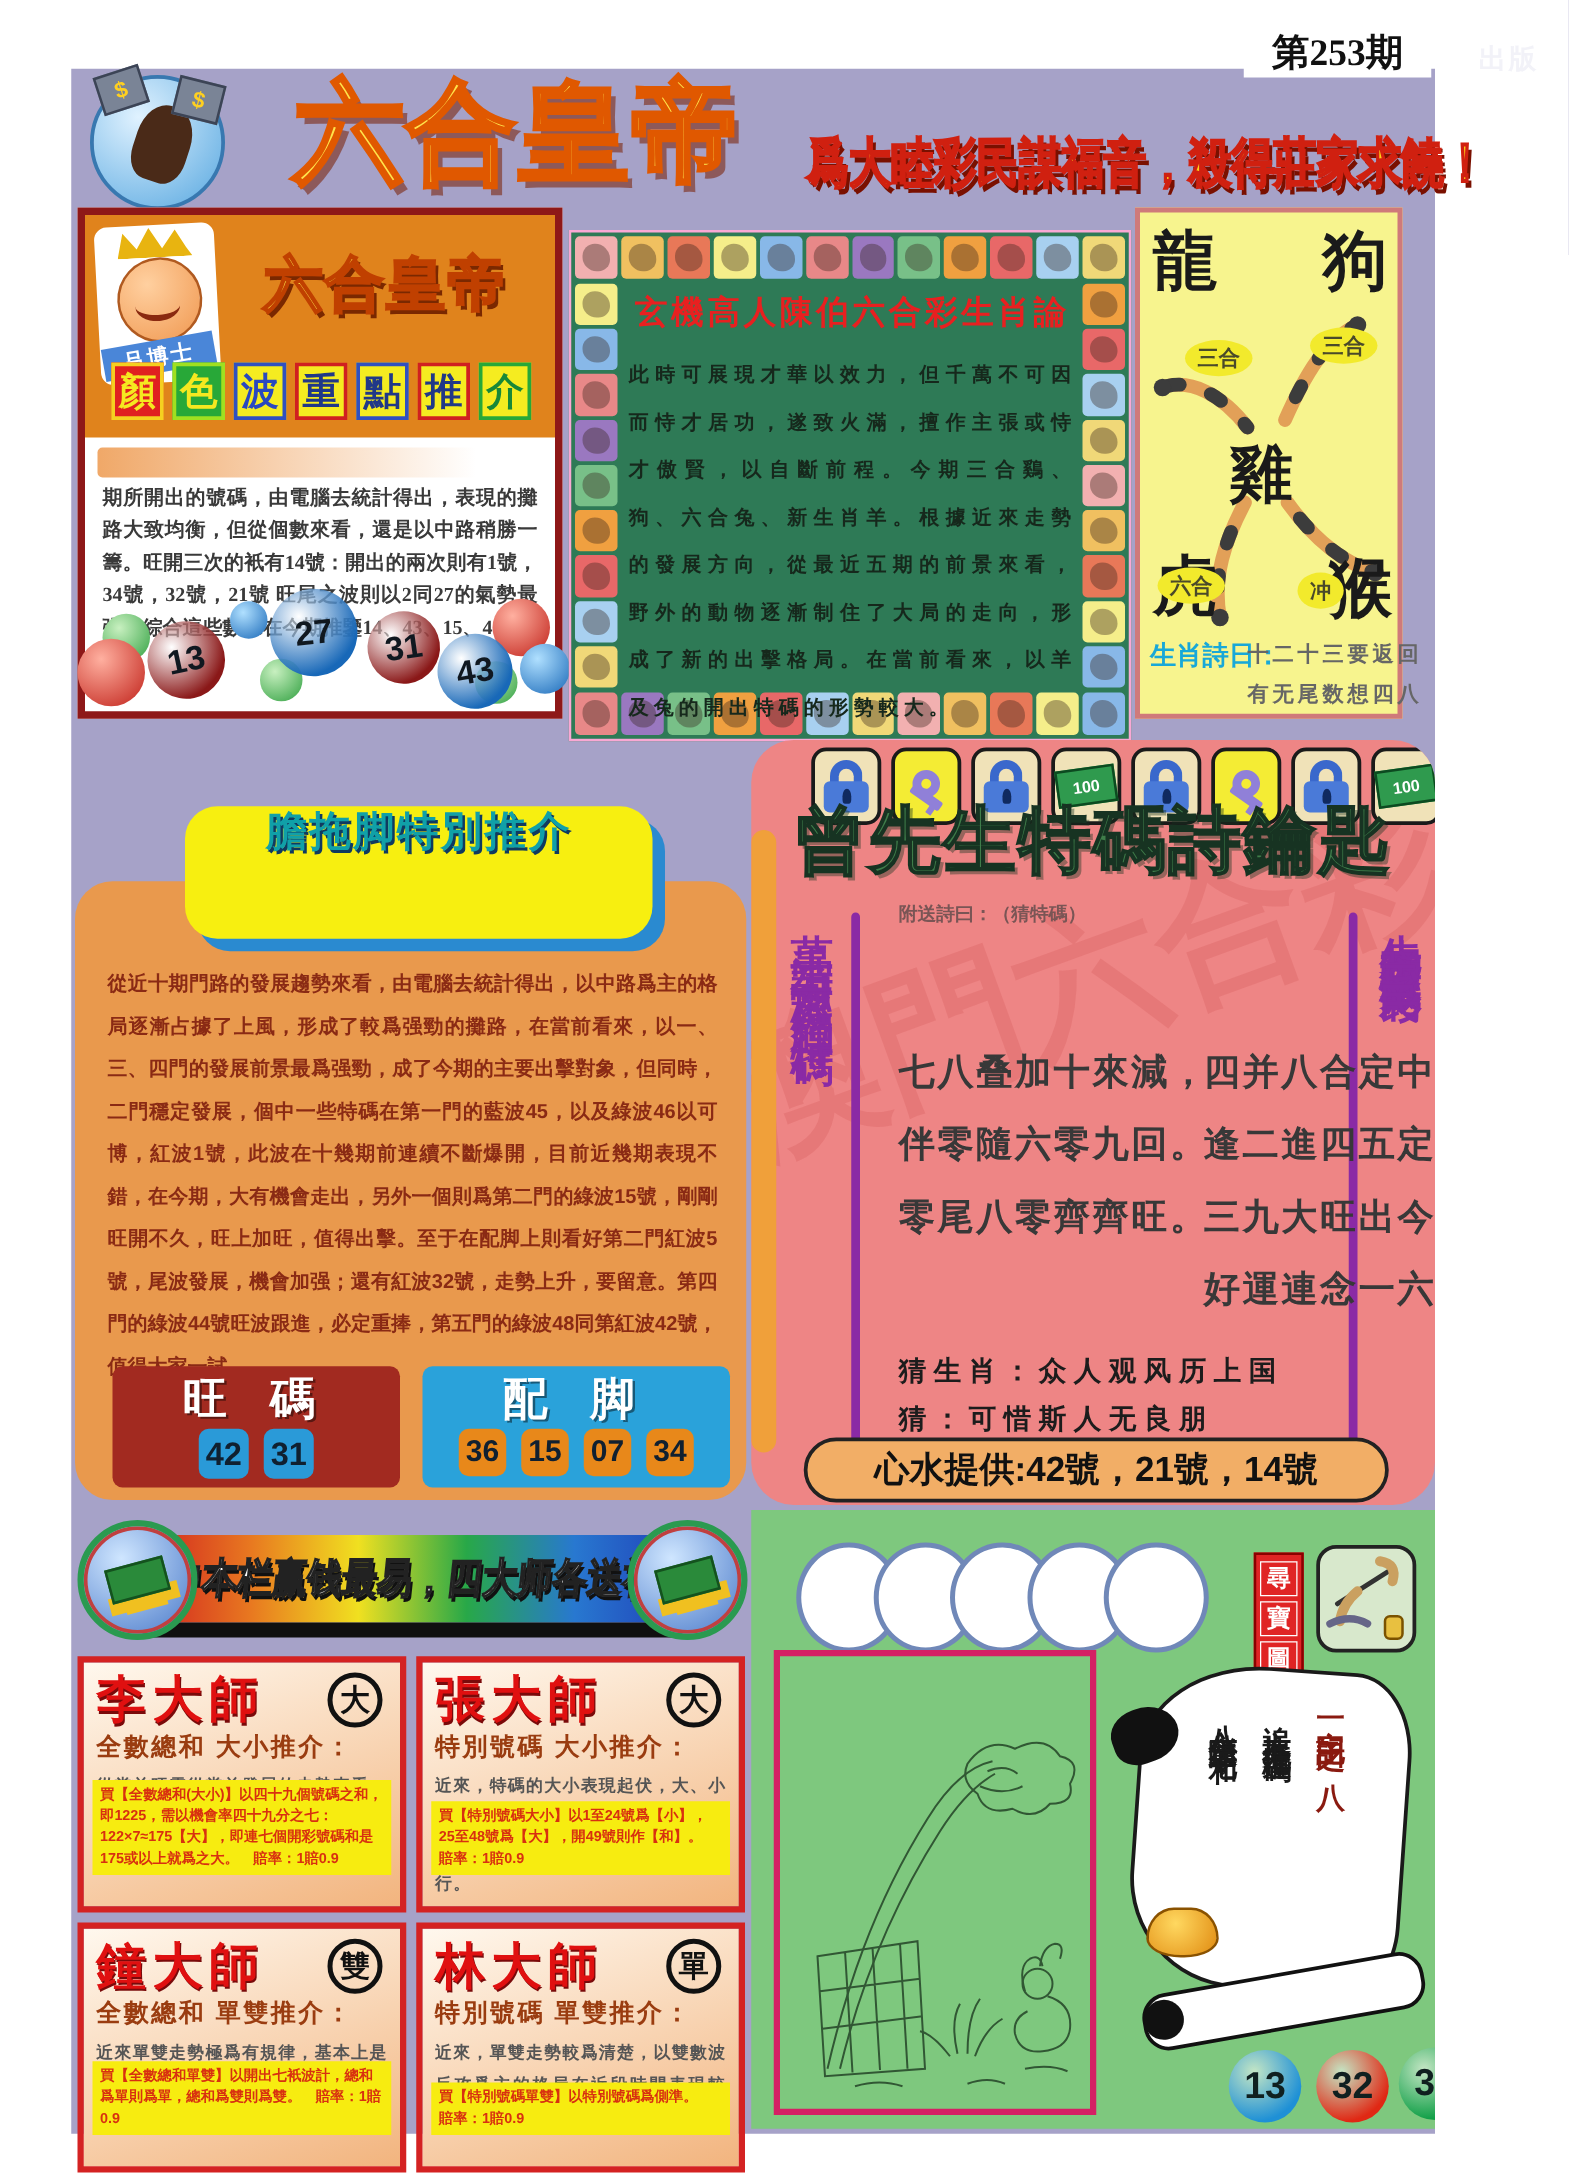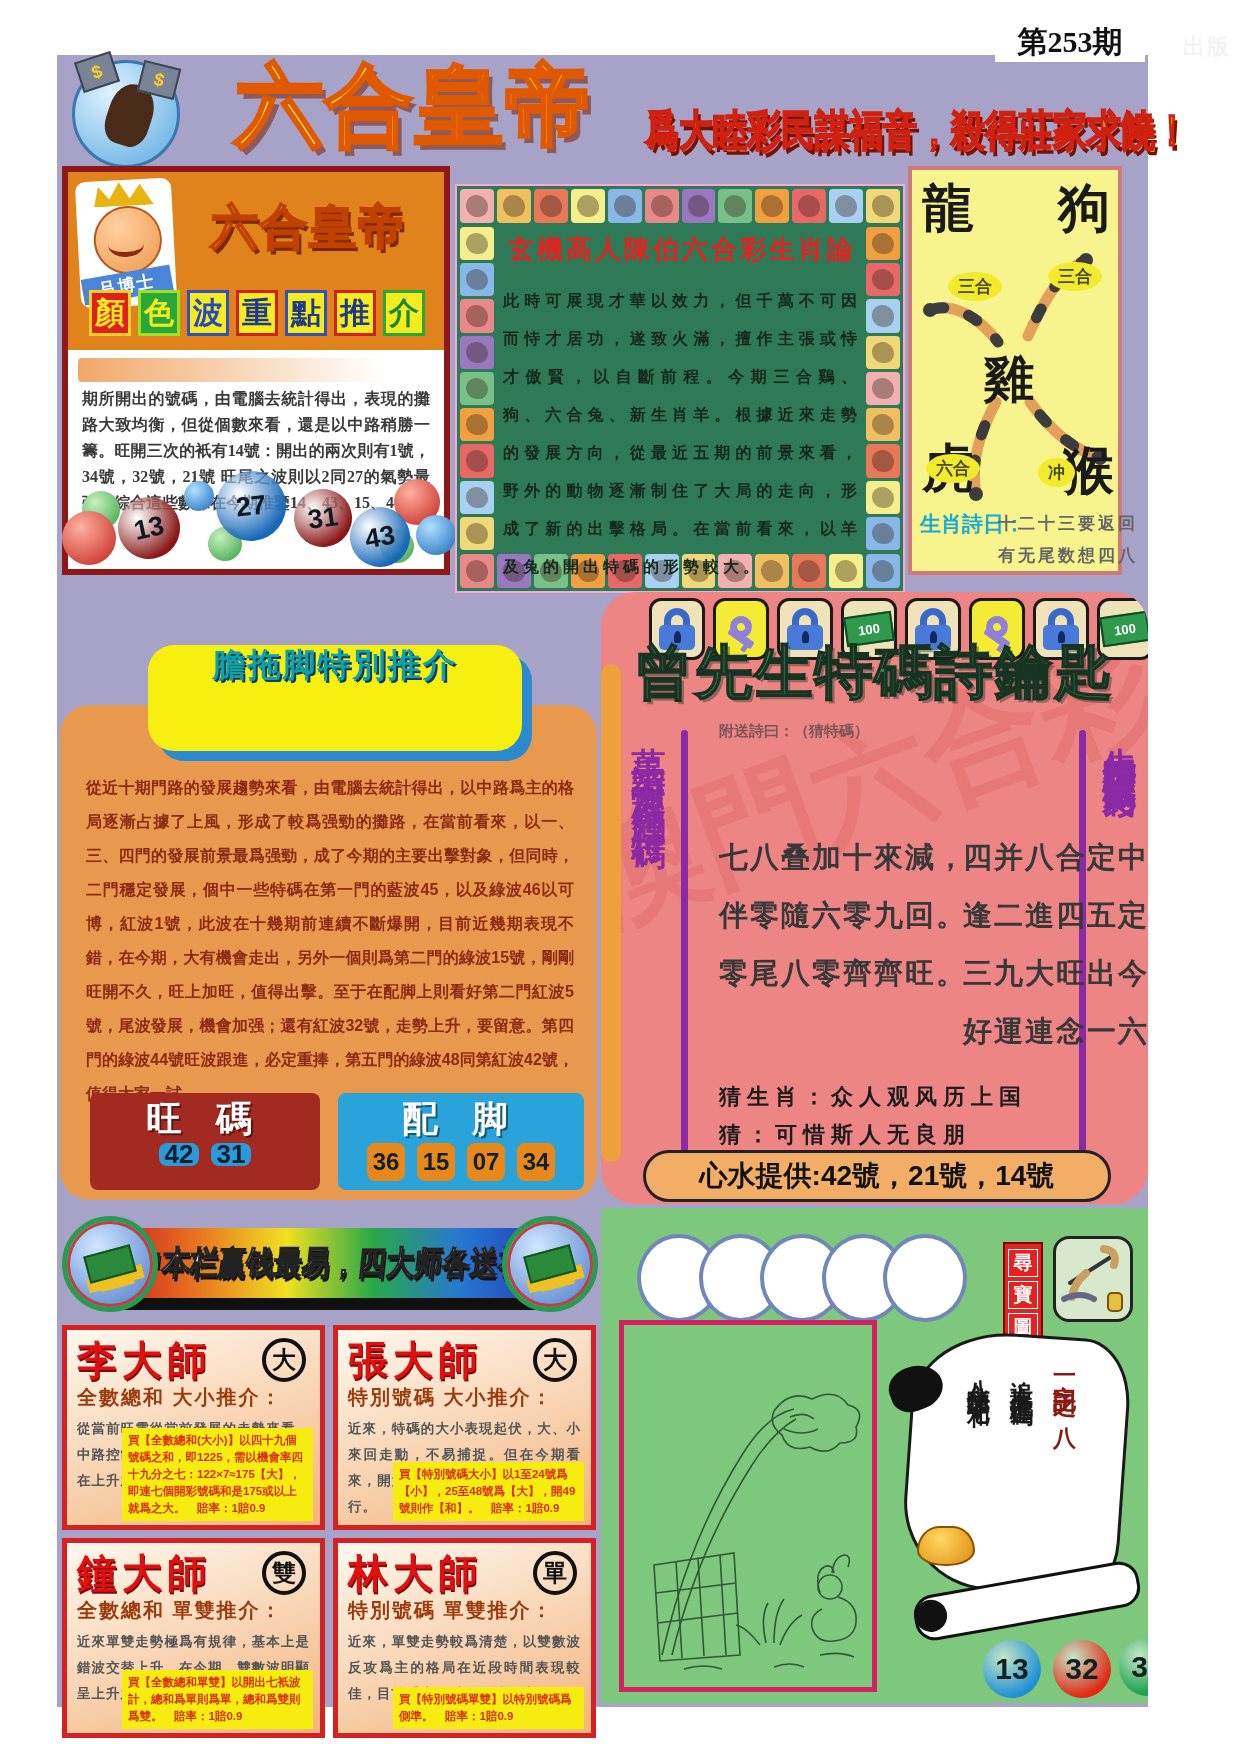--- a/index.html
+++ b/index.html
@@ -80,21 +80,21 @@
   #song-title{font:900 50px/56px "Liberation Sans",sans-serif;color:#8a5a26;text-shadow:3px 3px 0 #2a1a08;letter-spacing:14px;margin-top:2px;}
   #song-sub{font:900 33px/40px "Liberation Sans",sans-serif;color:#10a0a8;text-shadow:2px 2px 0 #103a60;letter-spacing:2px;}
   #song-panel{left:60px;top:705px;width:537px;height:495px;background:#e9994d;border-radius:30px;z-index:2;overflow:hidden;}
   #song-body{position:absolute;left:26px;top:66px;width:488px;font:700 16px/34px "Liberation Sans",sans-serif;
       color:#8a2a14;text-align:justify;}
   .num-pill{position:absolute;top:388px;height:97px;border-radius:8px;z-index:3;text-align:center;}
   #hot-pill{left:30px;width:230px;background:#a22a20;}
   #leg-pill{left:278px;width:246px;background:#2aa2da;}
   .num-pill .plabel{font:900 36px/44px "Liberation Sans",sans-serif;color:#fff;text-shadow:2px 2px 0 rgba(0,0,0,.45);letter-spacing:12px;margin-top:4px;}
   .numrow{display:flex;justify-content:center;gap:12px;margin-top:2px;}
-  .numsq{width:40px;height:23px;border-radius:8px;display:flex;align-items:center;justify-content:center;
+  .numsq{width:40px;height:40px;border-radius:8px;display:flex;align-items:center;justify-content:center;
       font:900 26px "Liberation Sans",sans-serif;color:#102030;}
   #hot-pill .numsq{background:#2a9ad8;}
   #leg-pill .numsq{background:#e8881a;width:38px;height:38px;font-size:24px;}
 
   
   #pink-box{left:601px;top:592px;width:547px;height:612px;background:#ee8585;border-radius:34px;overflow:hidden;}
   #pink-edge{position:absolute;left:0;top:72px;width:20px;height:498px;background:#f0a03a;border-radius:10px;}
   #zeng-watermark{position:absolute;left:-30px;top:110px;font:900 120px "Liberation Serif",serif;
       color:rgba(215,95,95,.33);transform:rotate(-20deg);white-space:nowrap;}
   #locks-row{position:absolute;left:48px;top:6px;display:flex;gap:8px;}
@@ -142,22 +142,22 @@
 
   
   .master-box{position:absolute;width:263px;border:5px solid #d42222;box-sizing:border-box;
       background:linear-gradient(160deg,#fff8ee,#f2b47e);padding:8px 10px;}
   .m-titlerow{display:flex;align-items:flex-start;}
   .m-title{font:900 40px/44px "Liberation Sans",sans-serif;color:#e01010;letter-spacing:5px;text-shadow:1px 2px 0 #7a0a0a;}
   .m-badge{margin-left:auto;margin-right:4px;width:44px;height:44px;border:4px solid #111;border-radius:50%;
       display:flex;align-items:center;justify-content:center;font:900 24px "Liberation Sans",sans-serif;color:#111;box-sizing:border-box;}
   .m-sub{font:900 20px "Liberation Sans",sans-serif;color:#9a3c10;letter-spacing:2px;margin-top:2px;}
   .m-body{margin-top:5px;font:700 13.5px/26px "Liberation Sans",sans-serif;color:#555;letter-spacing:1px;text-align:justify;}
-  .m-footer{position:absolute;left:7px;right:7px;bottom:4px;background:#f7ec10;color:#d83010;
-      font:800 11.5px/17px "Liberation Sans",sans-serif;padding:4px 6px;margin-left:48px;}
+  .m-footer{position:absolute;left:7px;right:7px;bottom:25px;background:#f7ec10;color:#d83010;
+      font:800 11.5px/17px "Liberation Sans",sans-serif;padding:4px 6px;}
 
   
   #green-sec{left:601px;top:1208px;width:547px;height:495px;background:#7ec87e;overflow:hidden;}
   #cloud-title{position:absolute;left:36px;top:26px;width:330px;height:92px;}
   #cloud-title .bubbles{display:flex;}
   #cloud-title .bub{width:88px;height:88px;border-radius:50%;background:#fff;border:4px solid #7088b8;margin-left:-22px;box-sizing:border-box;}
   #cloud-title .bub:first-child{margin-left:0;}
   #cloud-text{position:absolute;left:0;right:0;top:20px;text-align:center;
       font:900 45px "Liberation Serif",serif;color:#d02020;letter-spacing:5px;}
   #treasure-label{position:absolute;left:402px;top:34px;width:40px;background:#e02424;border:2px solid #8a0000;

